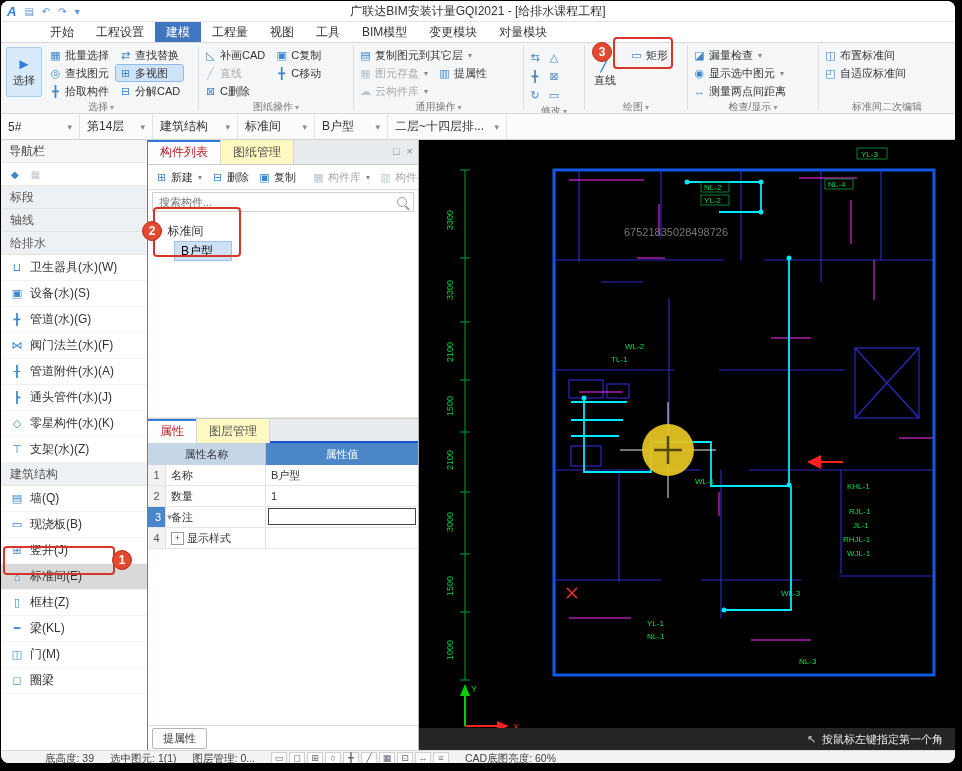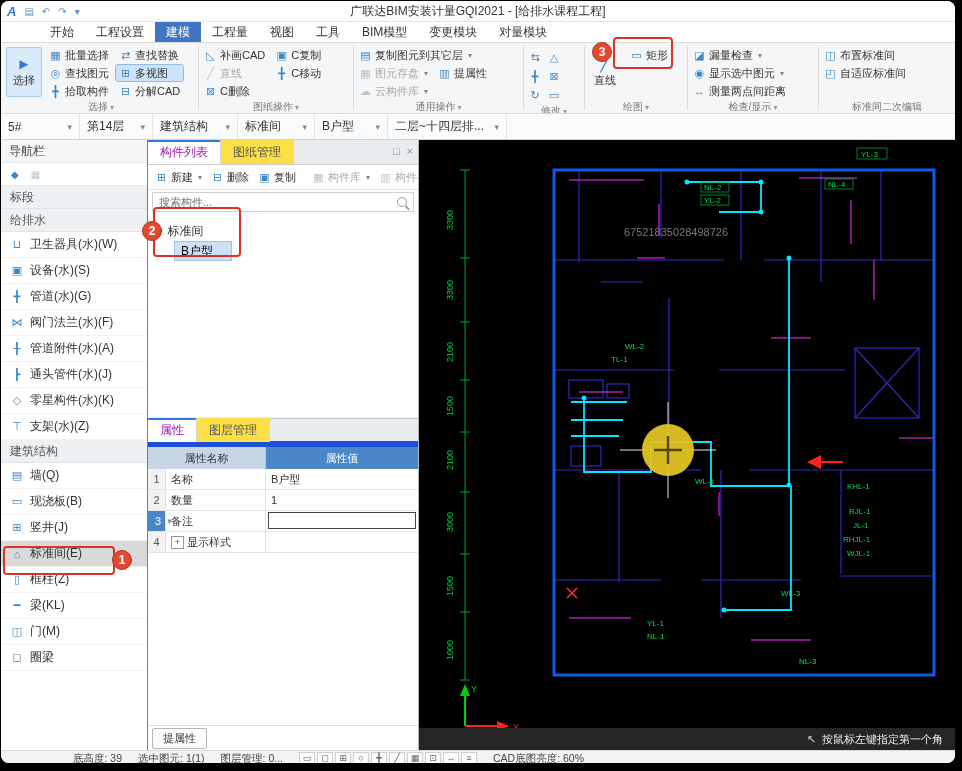--- a/index.html
+++ b/index.html
@@ -54,35 +54,35 @@
   .nav-header{height:22px;display:flex;align-items:center;padding:0 8px;color:#444;border-bottom:1px solid #e8e8e8;background:#f4f6f8}
   .nav-tools{height:22px;display:flex;align-items:center;gap:12px;padding:0 10px;border-bottom:1px solid #e8e8e8}
   .nav-sec{height:22px;background:#eef1f4;border-bottom:1px solid #e2e2e2;display:flex;align-items:center;padding:0 9px;color:#555}
   .nav-item{height:25px;display:flex;align-items:center;gap:6px;padding:0 9px;border-bottom:1px solid #f3f3f3;color:#333}
   .nav-item.selected{background:#d9d9d9}
   .nic{color:#3f87c9;width:14px;text-align:center;font-size:11px;flex:none}
 
   
   .panel{width:270px;border-right:1px solid #b5b5b5;display:flex;flex-direction:column;background:#fff;font-size:12px;flex:none}
   .ptabs{height:24px;display:flex;background:#e9ecef;border-bottom:1px solid #ccc;position:relative;align-items:flex-end}
-  .ptab{padding:4px 12px 3px;background:#fde047;color:#555;border-right:1px solid #d5d5d5}
-  .ptab.active{background:#fff;color:#a21caf;box-shadow:inset 0 2px 0 #2f7bd9}
+  .ptab{padding:4px 12px 3px;background:#fef9c3;color:#555;border-right:1px solid #d5d5d5}
+  .ptab.active{background:#fff;color:#b91c1c;box-shadow:inset 0 2px 0 #2f7bd9}
   .picons{position:absolute;right:5px;top:5px;display:flex;gap:7px;color:#888;font-size:11px}
   .ptoolbar{height:24px;display:flex;align-items:center;gap:3px;padding:0 4px;border-bottom:1px solid #e2e2e2;font-size:11px;white-space:nowrap;overflow:hidden}
   .tsep{width:1px;height:14px;background:#ddd;margin:0 2px}
   .searchrow{height:24px;margin:2px 4px 2px;position:relative;flex:none}
   .search{width:100%;height:20px;border:1px solid #d0d0d0;font-size:11px;padding:0 20px 0 6px;box-sizing:border-box;color:#666;background:#fff;font-family:Liberation Sans, sans-serif}
   .mag{position:absolute;right:7px;top:5px;width:8px;height:8px;border:1.5px solid #999;border-radius:50%}
   .mag::after{content:"";position:absolute;width:5px;height:1.5px;background:#999;transform:rotate(45deg);right:-4px;bottom:-2px}
   .tree{height:196px;padding-top:3px;border-bottom:1px solid #eee;position:relative}
   .tnode{height:20px;display:flex;align-items:center;gap:5px;padding-left:10px;color:#333}
   .tcaret{font-size:9px;color:#666}
   .tchild{height:20px;display:flex;align-items:center;margin-left:26px;width:58px;padding-left:6px;background:#cde0f5;border:1px solid #9ec3ea;box-sizing:border-box}
   
-  .vtabs{height:22px;display:flex;background:#e9ecef;border-top:1px solid #ccc;border-bottom:6px solid #1d4ed8;align-items:center}
+  .vtabs{height:22px;display:flex;background:#e9ecef;border-top:1px solid #ccc;border-bottom:2px solid #1d4ed8;align-items:flex-start}
   .ptable{font-size:11px;color:#333}
   .phead{display:grid;grid-template-columns:118px 1fr;height:22px;line-height:22px}
   .hname{background:#c7d6e6;text-align:center;color:#334;border-right:1px solid #b3c4d6}
   .hval{background:#4a86c8;color:#fff;text-align:center}
   .prow{display:grid;grid-template-columns:18px 100px 1fr;height:20px;line-height:20px;border-bottom:1px solid #e5e5e5}
   .pno{background:#f2f2f2;text-align:center;border-right:1px solid #e0e0e0;color:#555}
   .pno.sel{background:#4a86c8;color:#fff}
   .pname{padding-left:5px;border-right:1px solid #e0e0e0;display:flex;align-items:center;gap:3px}
   .pval{padding-left:5px}
   .editcell{border:1.5px solid #444;height:15px;margin:1px 2px}
@@ -337,20 +337,23 @@
     <div class="nav">
       <div class="nav-header">
           <span>导航栏</span>
         </div>
       <div class="nav-tools">
         <span style="color:#3f87c9;font-size:10px">◆</span>
         <span style="color:#b9c5cf;font-size:10px">▦</span>
       </div>
       <div class="nav-sec">
           <span>标段</span>
+        </div>
+      <div class="nav-sec">
+          <span>轴线</span>
         </div>
       <div class="nav-sec">
           <span>给排水</span>
         </div>
 
       <div class="nav-item">
           <span class="nic">⊔</span>
           <span>卫生器具(水)(W)</span>
         </div>
       <div class="nav-item">
@@ -635,21 +638,21 @@
       </svg>
 
       <div class="hintbar">
         <span class="hintic">↖</span>
         <span>按鼠标左键指定第一个角</span>
       </div>
     </div>
   </div>
 
   <div class="statusbar">
-    <span class="stitem" style="margin-left:64px">
+    <span class="stitem" style="margin-left:36px">
       <span>底高度:</span> <span>39</span>
     </span>
     <span class="stitem">
       <span>选中图元:</span> <span>1(1)</span>
     </span>
     <span class="stitem">
       <span>图层管理:</span> <span>0...</span>
     </span>
     <span class="stgroup">
       <span class="sticon">▭</span>

